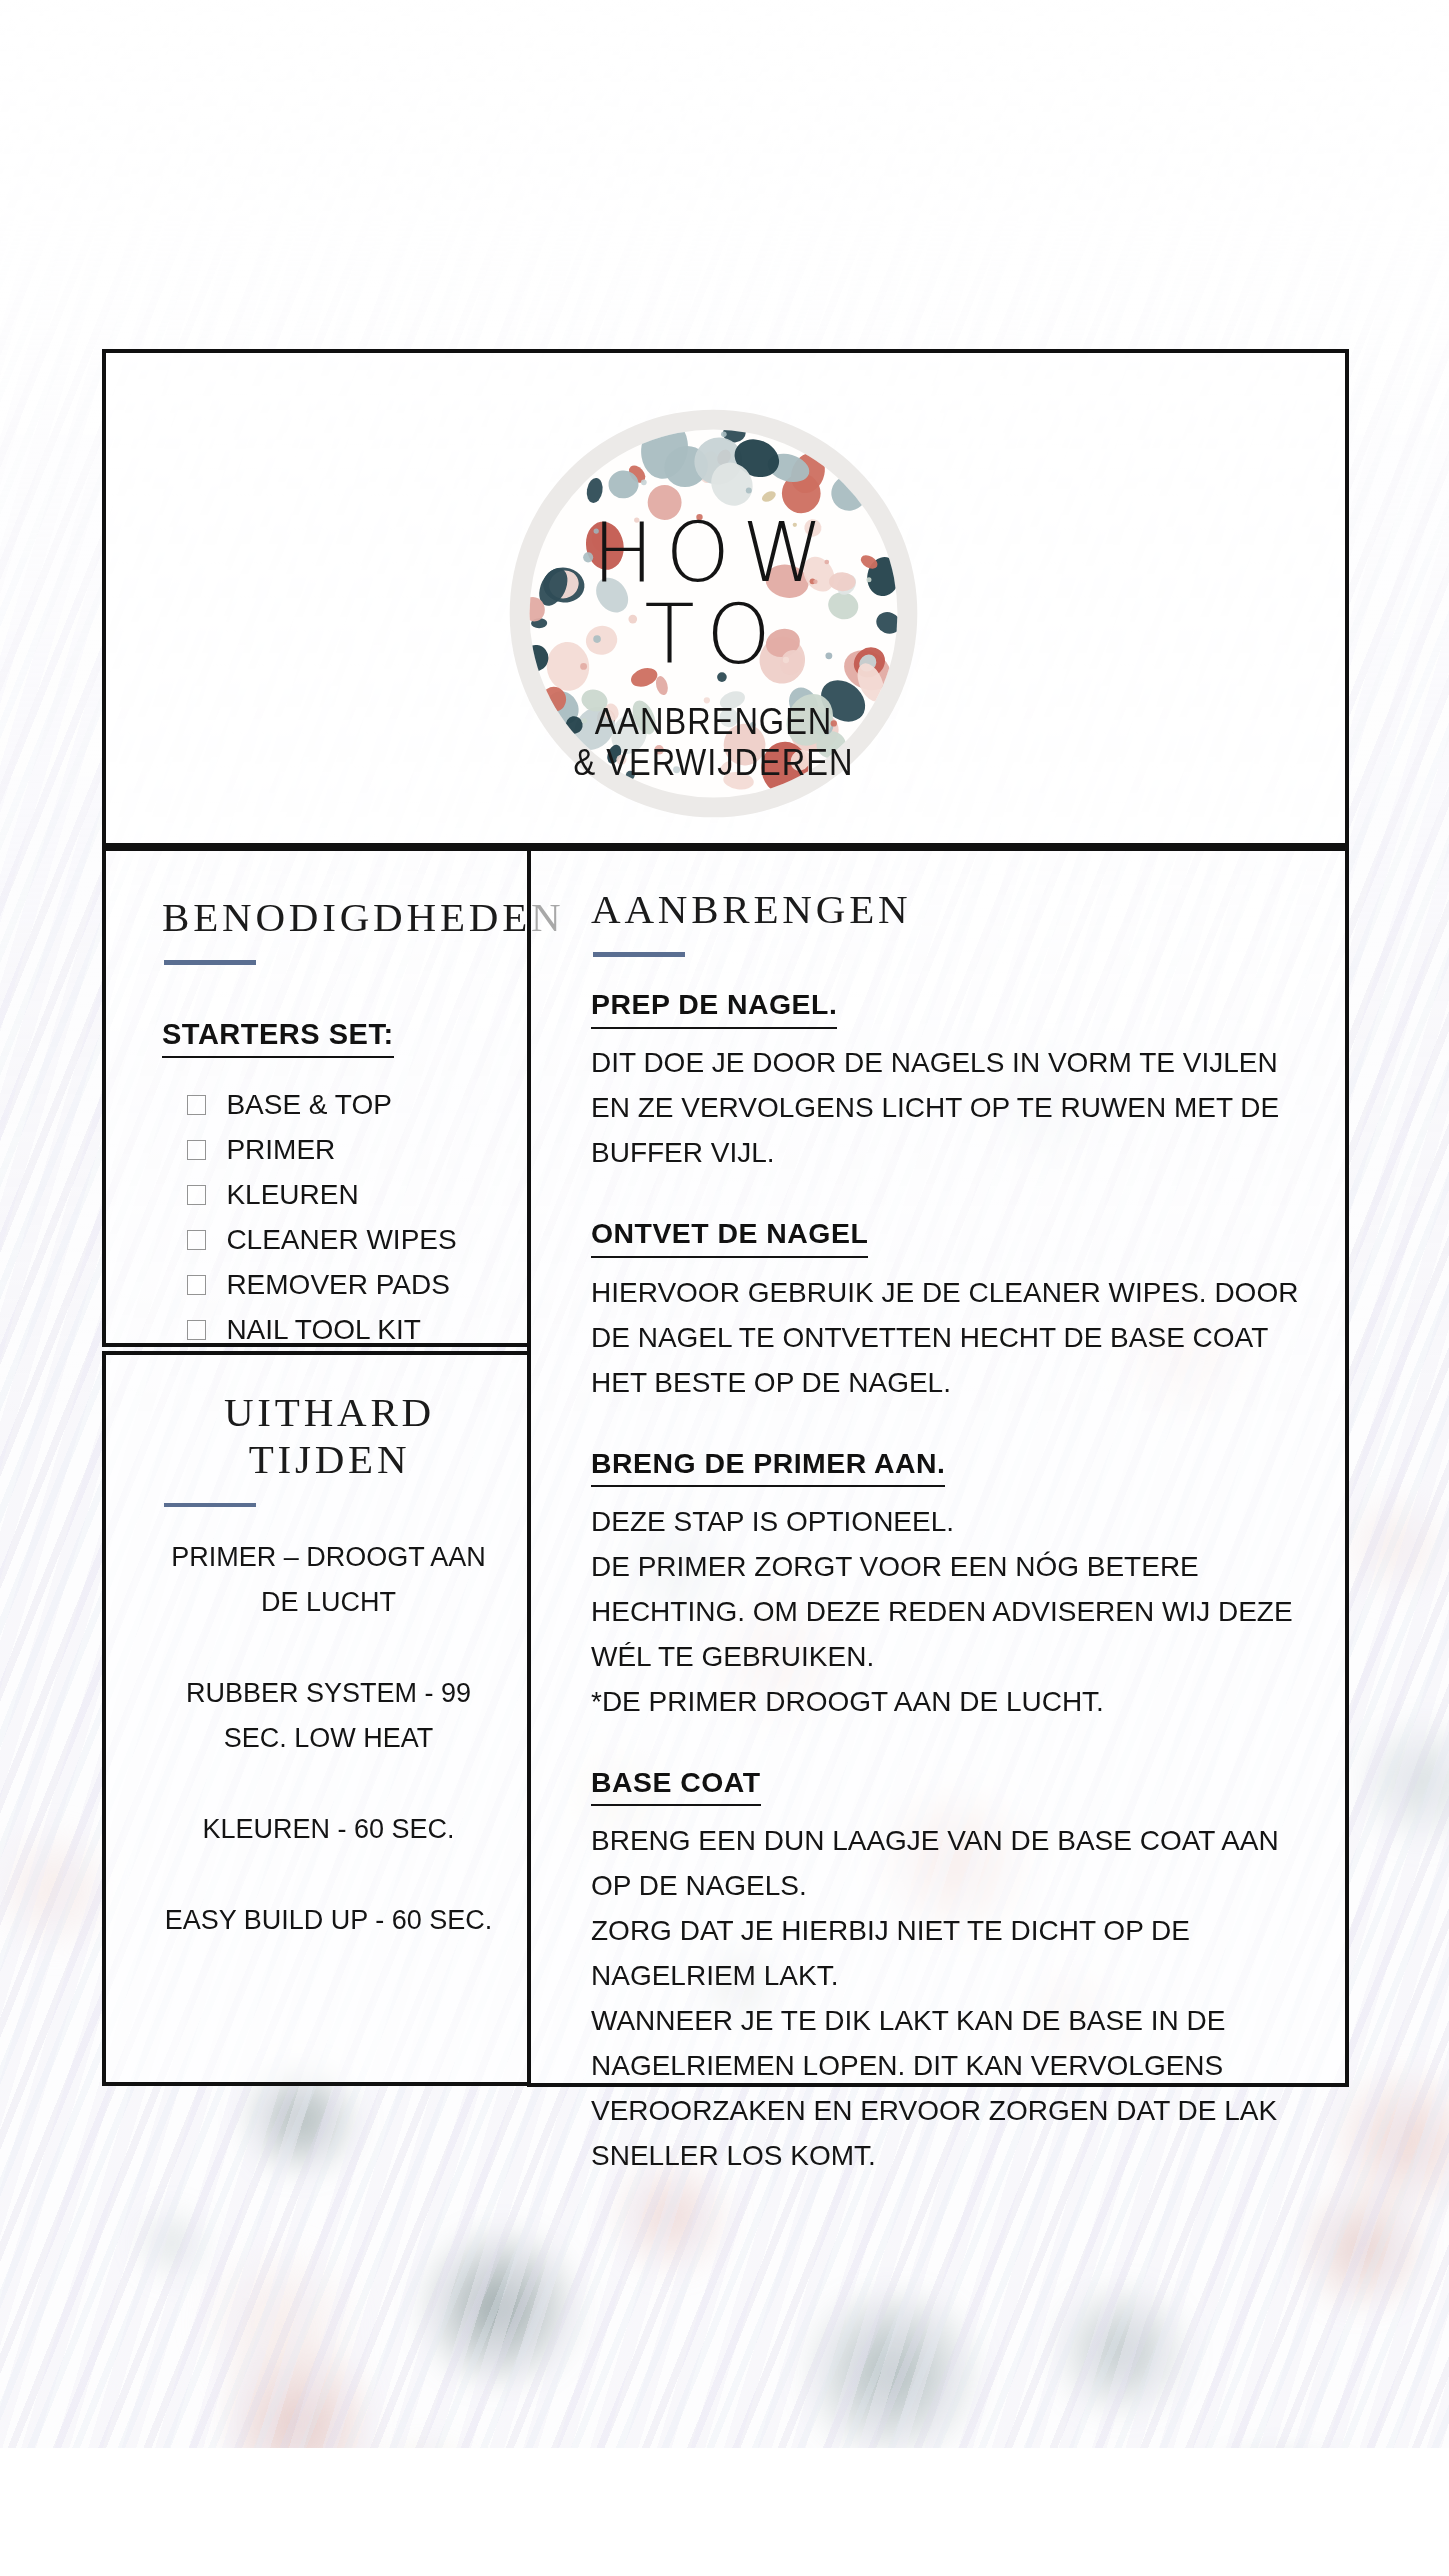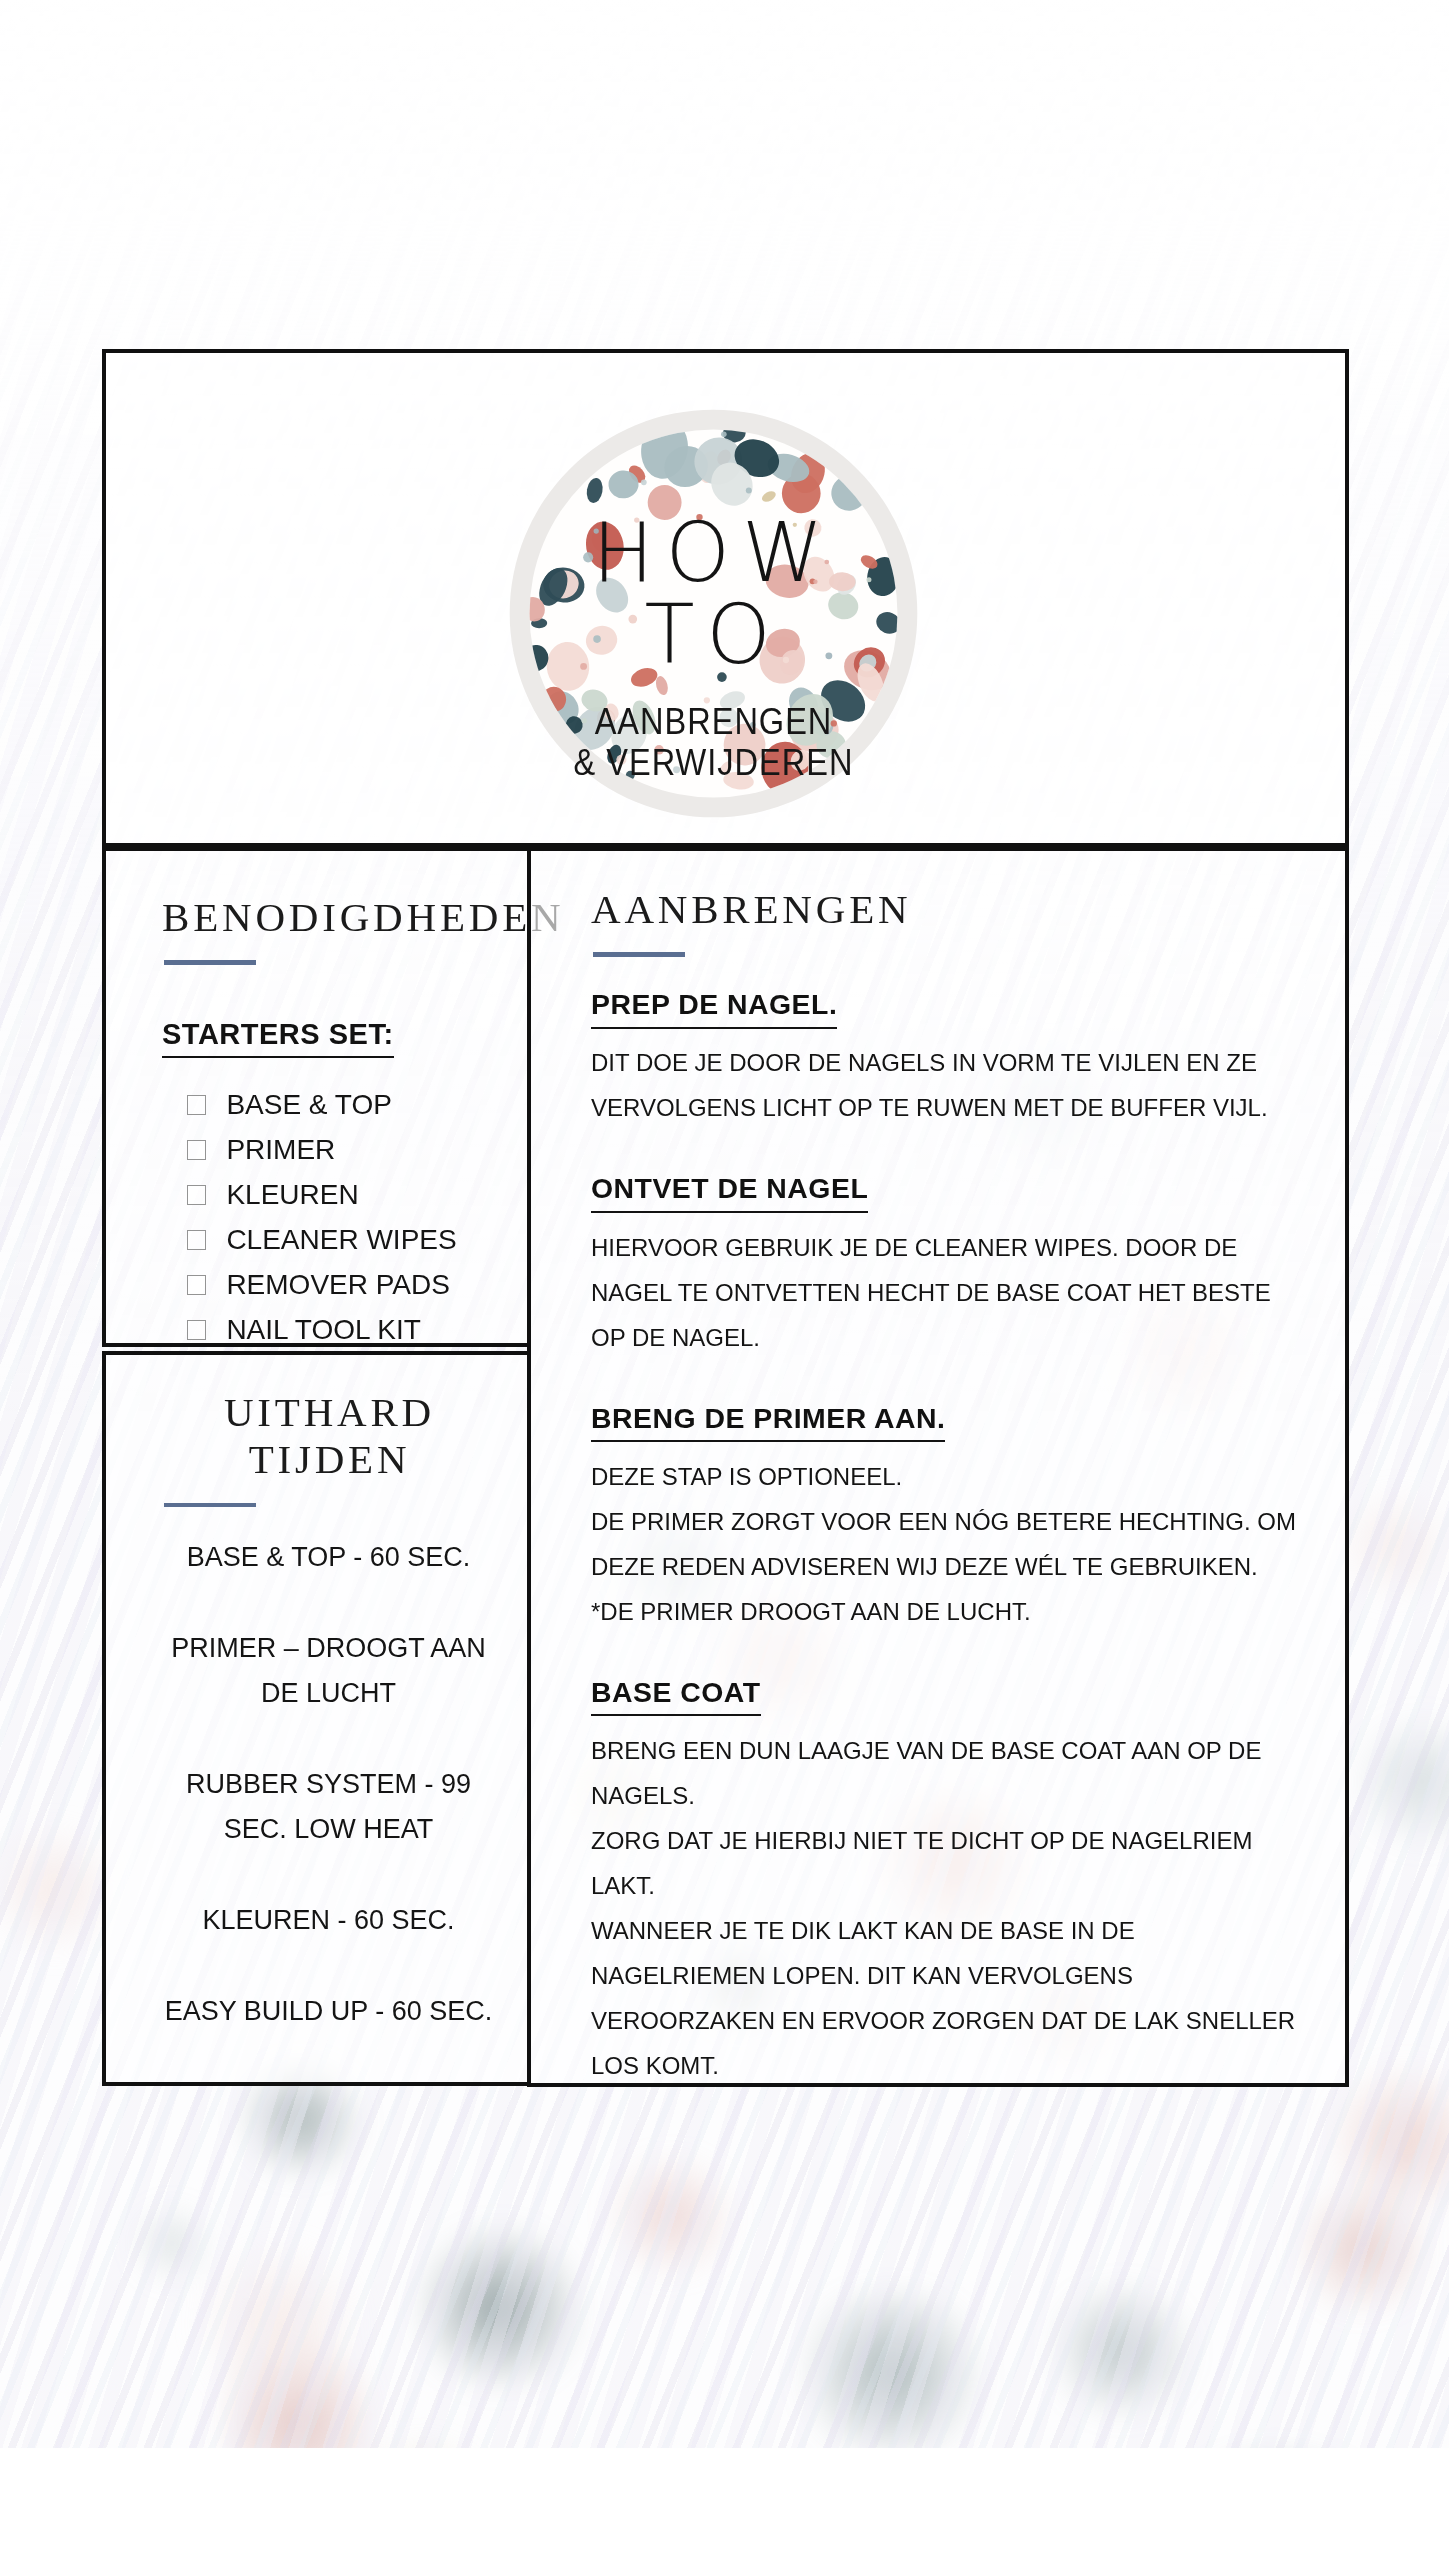--- a/index.html
+++ b/index.html
@@ -57,21 +57,21 @@
   .check-item{display:flex;align-items:center;gap:20.4px;font-size:28px;height:45px;color:#141414;}
   .checkbox{
     flex:0 0 auto;width:17px;height:18px;border:1.6px solid #949494;background:rgba(255,255,255,.5);
   }
   .cure-item{font-size:27px;line-height:45px;margin:46px 0 0;color:#141414;max-width:333px;}
   .cure-item:first-of-type{margin-top:28px;}
   .step{margin-top:42px;}
   .step-first{margin-top:31px;}
   .step-title{font-size:28.4px;font-weight:700;letter-spacing:0.5px;color:#111;}
   .step-title .u{border-bottom:2.7px solid #131313;padding-bottom:5.4px;display:inline-block;}
-  .step p{font-size:24px;line-height:45px;margin:11.8px 0 0;max-width:762px;color:#141414;}
+  .step p{font-size:28px;line-height:45px;margin:11.8px 0 0;max-width:762px;color:#141414;}
   .step p + p{margin-top:0;}
 </style>
 </head>
 <body>
 
 <div class="sheet">
 
   <div class="bg">
     <div class="blobs">
       <i class="blob" style="left:231px;top:2066px;width:140px;height:107px;background:radial-gradient(circle,rgba(100,121,124,.55) 0%,rgba(100,121,124,0) 70%)"></i>
@@ -252,21 +252,20 @@
       <li class="check-item">
           <span class="checkbox"></span>
           <span>NAIL TOOL KIT</span>
         </li>
     </ul>
   </section>
 
   <section class="box left2">
     <h2 class="serif-h">UITHARD TIJDEN</h2>
     <div class="divider"></div>
-    <p class="cure-item">BASE &amp; TOP - 60 SEC.</p>
     <p class="cure-item">PRIMER – DROOGT AAN DE LUCHT</p>
     <p class="cure-item">RUBBER SYSTEM - 99 SEC. LOW HEAT</p>
     <p class="cure-item">KLEUREN - 60 SEC.</p>
     <p class="cure-item">EASY BUILD UP - 60 SEC.</p>
   </section>
 
   <section class="box rightbox">
     <h2 class="serif-h">AANBRENGEN</h2>
     <div class="divider"></div>
 

